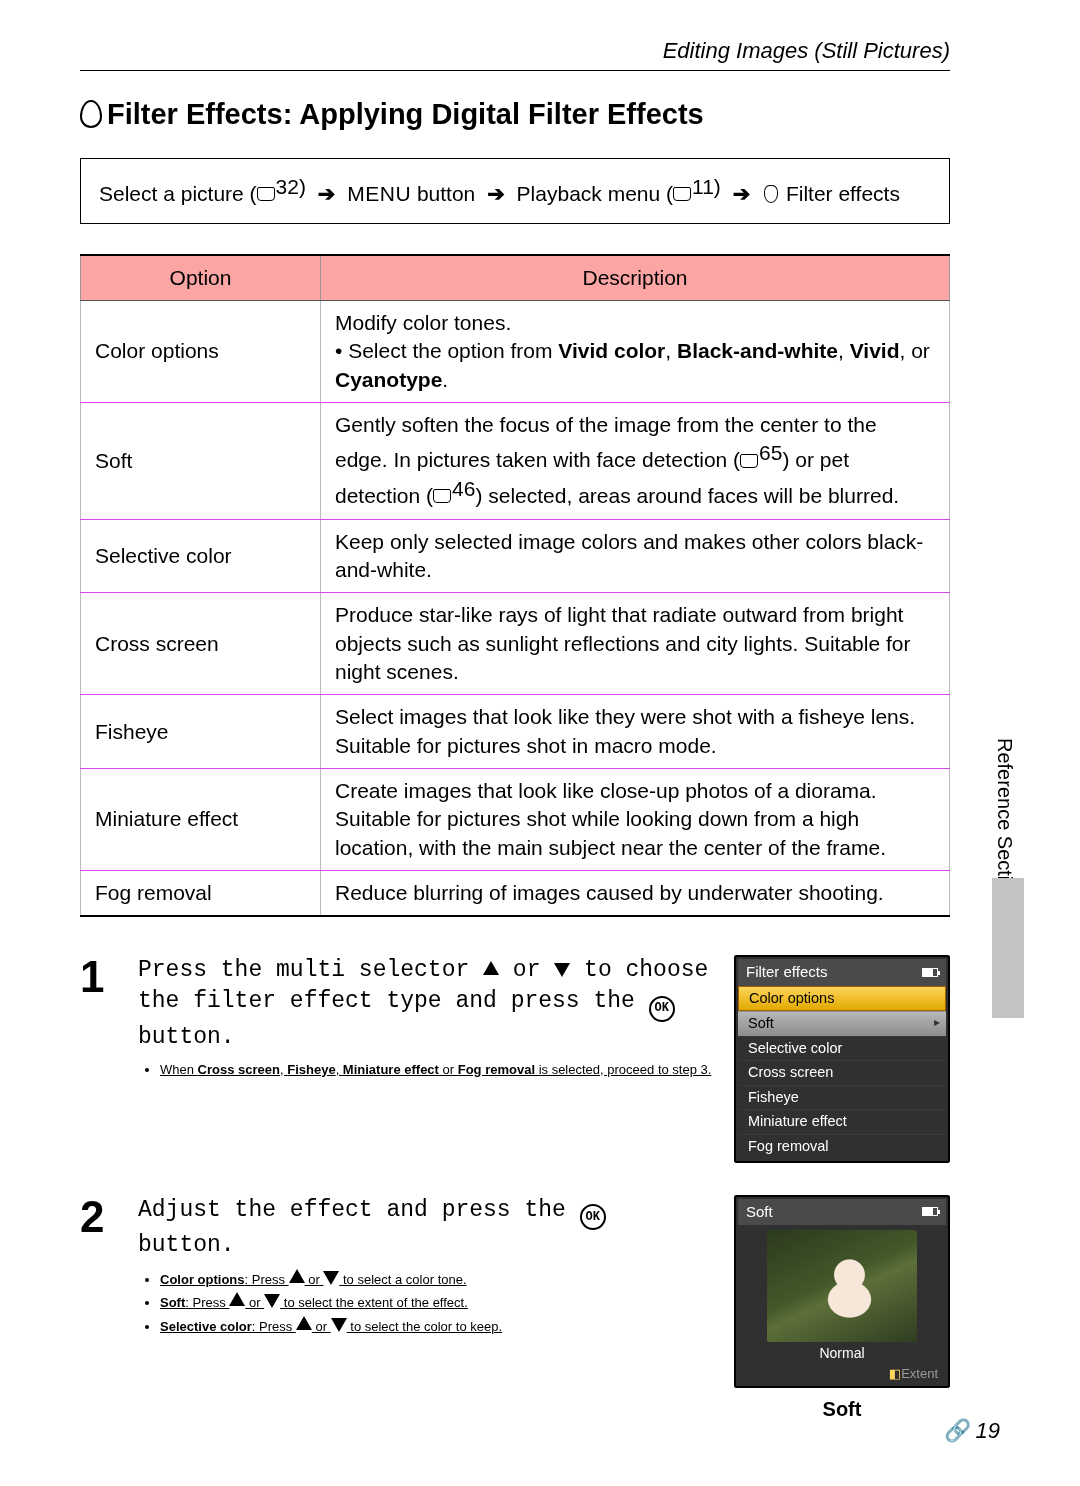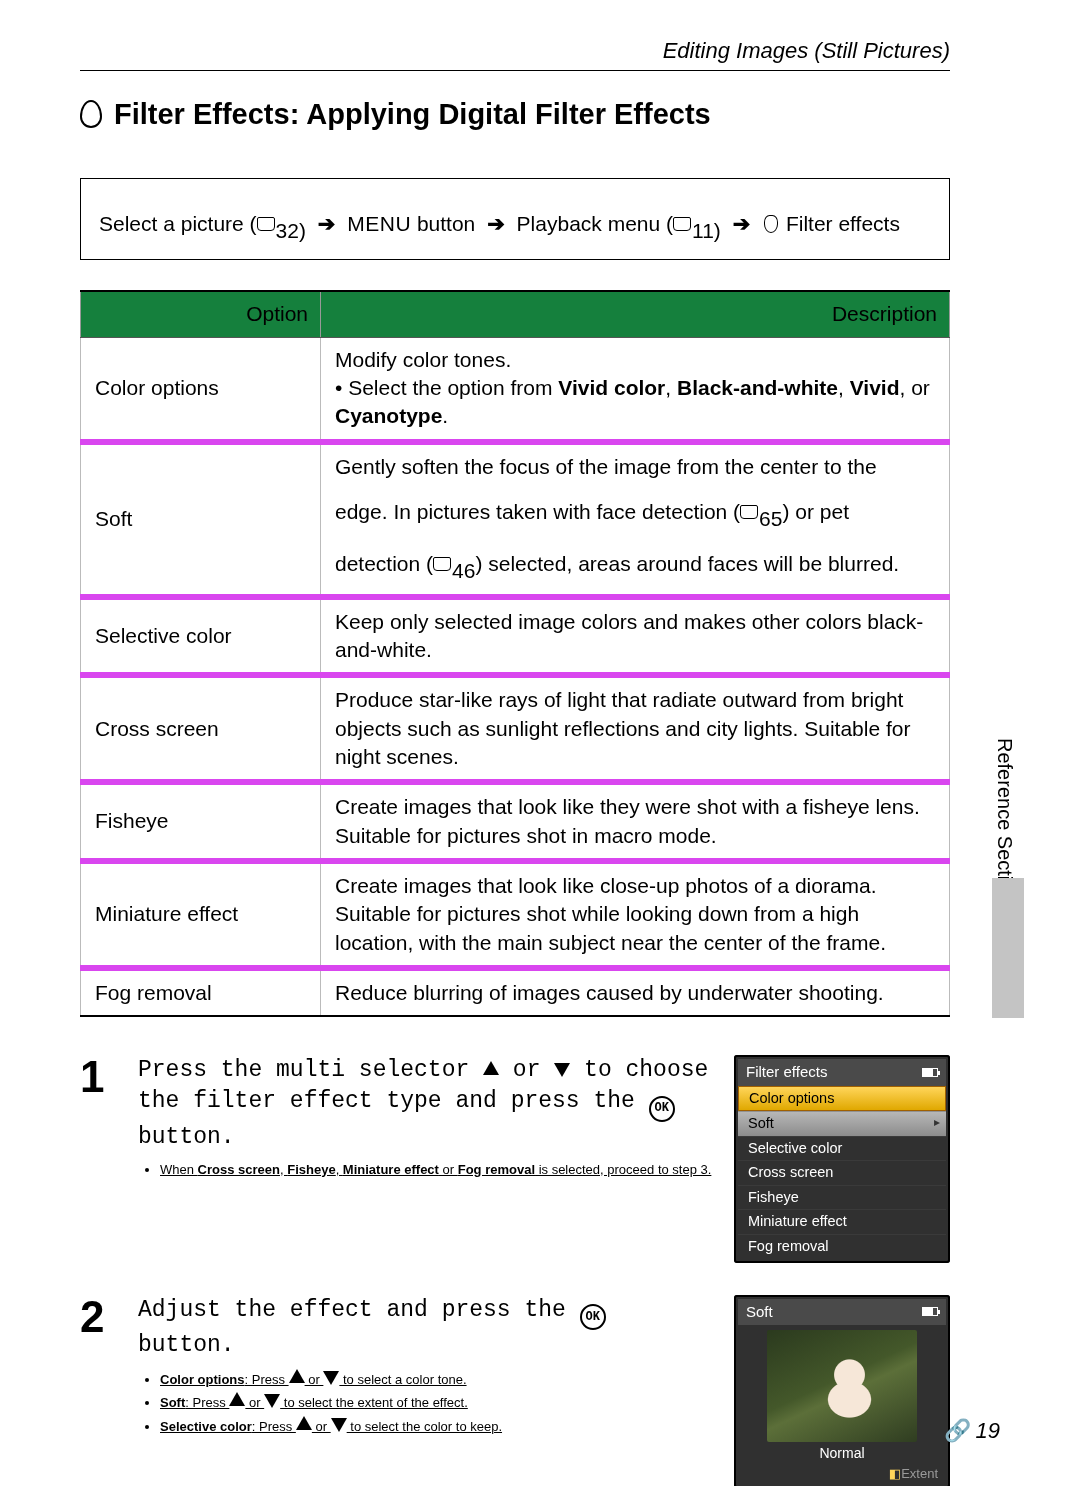--- a/index.html
+++ b/index.html
@@ -22,42 +22,42 @@
     text-align: right;
     font-size: 22px;
     margin-bottom: 4px;
     font-style: italic;
   }
   .hr-top { border: none; border-top: 1px solid #000; margin-bottom: 24px; }
 
   .title {
     font-size: 29px;
     font-weight: 700;
-    margin-bottom: 44px;
+    margin-bottom: 24px;
     display: flex;
     align-items: center;
-    gap: 12px;
+    gap: 5px;
   }
   .title-icon {
     display:inline-block;
     width: 22px; height: 28px;
     border: 2px solid #000;
     border-radius: 50% 50% 50% 50% / 60% 60% 40% 40%;
     position: relative;
   }
 
   .nav-box {
     border: 1.5px solid #000;
     padding: 14px 18px;
     font-size: 21px;
     margin-bottom: 30px;
   }
   .nav-box .arrow { margin: 0 6px; font-weight: 700; }
   .page-ref {
-    display: inline-flex; align-items: flex-start; margin-top: 24px;
+    display: inline-flex; align-items: flex-end;
   }
   .book-icon {
     display:inline-block;
     width: 18px; height: 14px;
     border: 1.2px solid #000;
     border-radius: 2px 2px 4px 4px;
     margin-right: 1px;
     vertical-align: -2px;
   }
   .menu-text { font-family: sans-serif; letter-spacing: 0.5px; }
@@ -70,32 +70,32 @@
     margin: 0 2px;
   }
 
   table.effects {
     width: 100%;
     border-collapse: collapse;
     font-size: 21px;
     margin-bottom: 38px;
   }
   table.effects th {
-    background: #15803d;
+    background: #fca5a5;
     font-weight: 400;
-    text-align: right;
+    text-align: center;
     padding: 8px 12px;
     border-top: 2px solid #000;
     border-bottom: 1px solid #555;
     border-left: 1px solid #999;
     border-right: 1px solid #999;
   }
   table.effects td {
     padding: 8px 14px;
-    border-bottom: 6px solid #d946ef;
+    border-bottom: 1px solid #d946ef;
     border-left: 1px solid #bbb;
     border-right: 1px solid #bbb;
     vertical-align: middle;
   }
   table.effects tr:last-child td { border-bottom: 2px solid #000; }
   table.effects td.opt { width: 240px; }
 
   .steps { }
   .step { display: flex; gap: 18px; margin-bottom: 32px; }
   .step-num {
@@ -279,21 +279,21 @@
       <tr>
         <td class="opt">Selective color</td>
         <td>Keep only selected image colors and makes other colors black-and-white.</td>
       </tr>
       <tr>
         <td class="opt">Cross screen</td>
         <td>Produce star-like rays of light that radiate outward from bright objects such as sunlight reflections and city lights. Suitable for night scenes.</td>
       </tr>
       <tr>
         <td class="opt">Fisheye</td>
-        <td>Create images that look like they were shot with a fisheye lens. Suitable for pictures shot in macro mode.</td>
+        <td>Select images that look like they were shot with a fisheye lens. Suitable for pictures shot in macro mode.</td>
       </tr>
       <tr>
         <td class="opt">Miniature effect</td>
         <td>Create images that look like close-up photos of a diorama. Suitable for pictures shot while looking down from a high location, with the main subject near the center of the frame.</td>
       </tr>
       <tr>
         <td class="opt">Fog removal</td>
         <td>Reduce blurring of images caused by underwater shooting.</td>
       </tr>
     </tbody>

